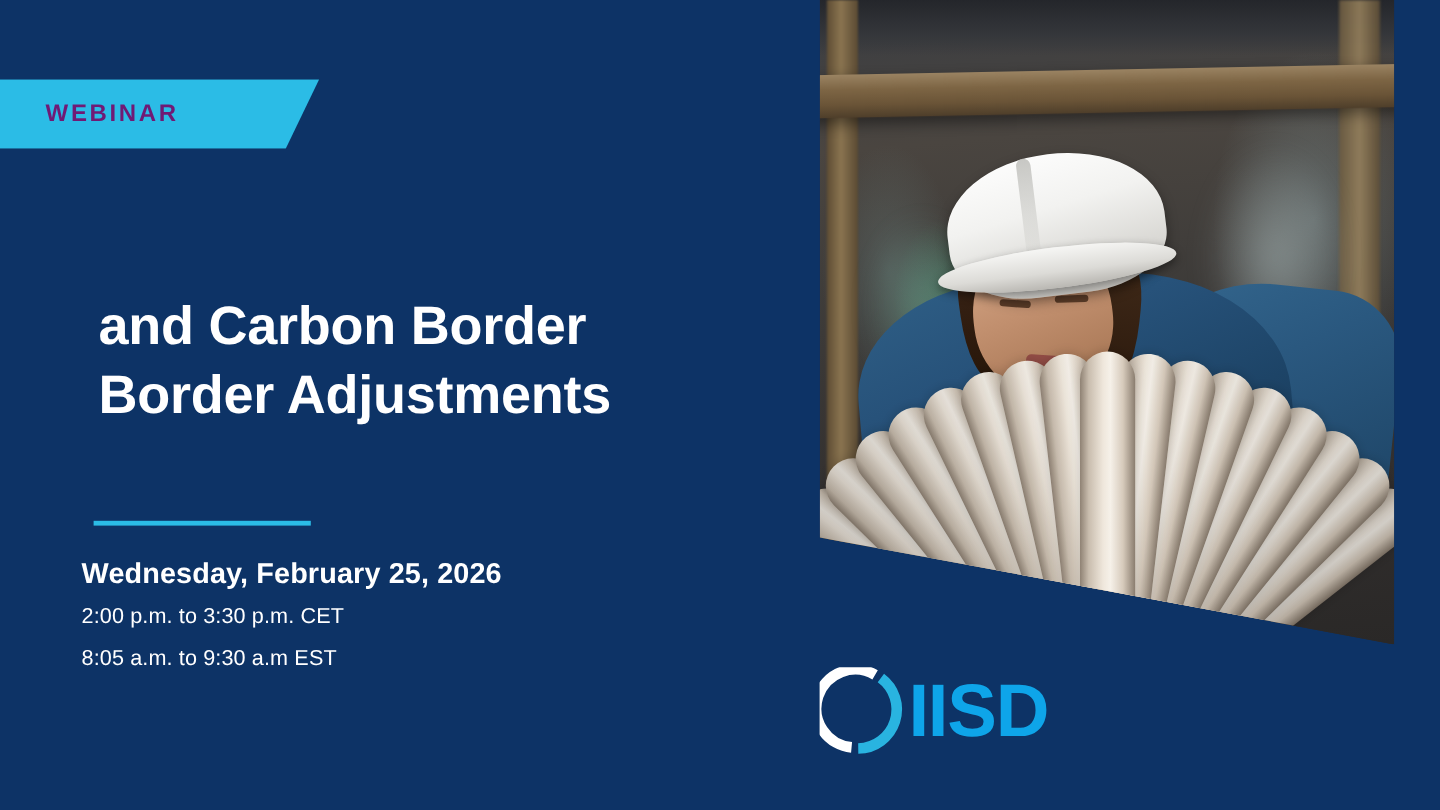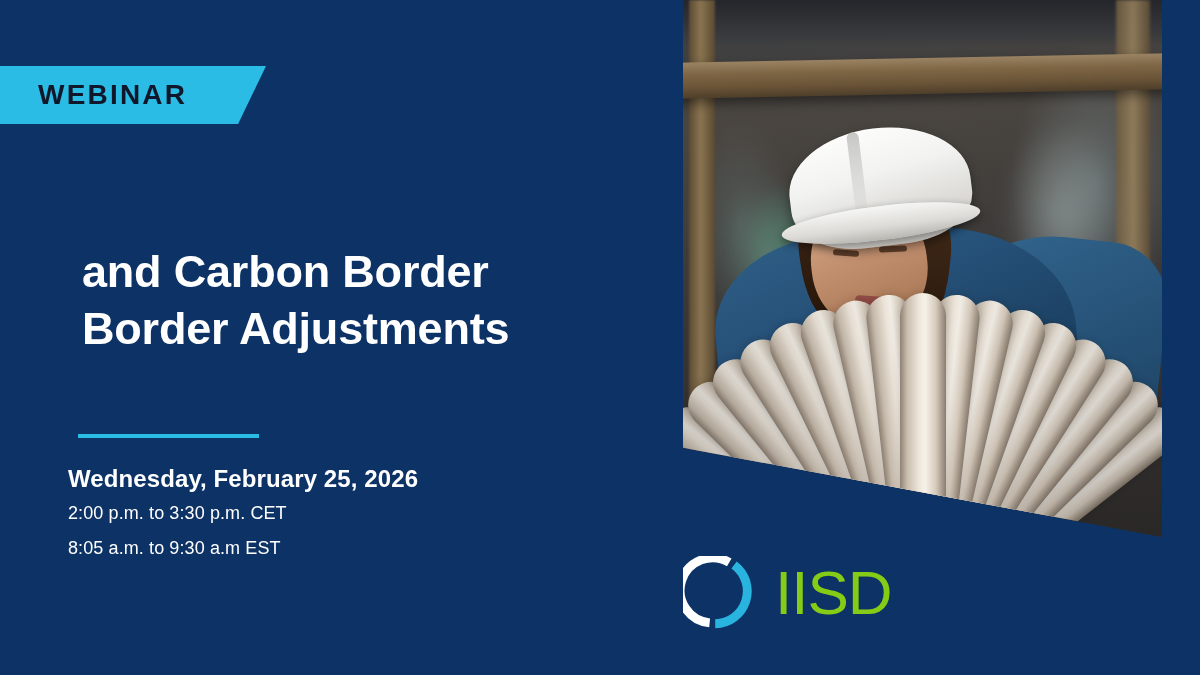--- a/index.html
+++ b/index.html
@@ -24,22 +24,22 @@
     width: 266px;
     height: 58px;
     background: #2bbce6;
     -webkit-clip-path: polygon(0 0, 100% 0, 89.5% 100%, 0 100%);
     clip-path: polygon(0 0, 100% 0, 89.5% 100%, 0 100%);
     display: flex;
     align-items: center;
   }
   .eyebrow-label {
     margin-left: 38px;
-    color: #0f172a;
-    font-size: 28px;
+    color: #701a75;
+    font-size: 20px;
     font-weight: bold;
     letter-spacing: 2.2px;
   }
 
   
   .headline {
     position: absolute;
     left: 82px;
     top: 213px;
     width: 560px;
@@ -302,24 +302,23 @@
   
   .logo {
     position: absolute;
     left: 683px;
     top: 556px;
     display: flex;
     align-items: center;
   }
   .logo-mark { width: 74px; height: 74px; display: block; }
   .logo-word {
-    margin-left: 18px;
-    color: #84cc16;
+    color: #0ea5e9;
     font-size: 62px;
-    font-weight: normal;
+    font-weight: bold;
     letter-spacing: -1px;
     line-height: 62px;
   }
 </style>
 </head>
 <body>
 
 <div id="canvas">
 
   <div class="photo-panel">

